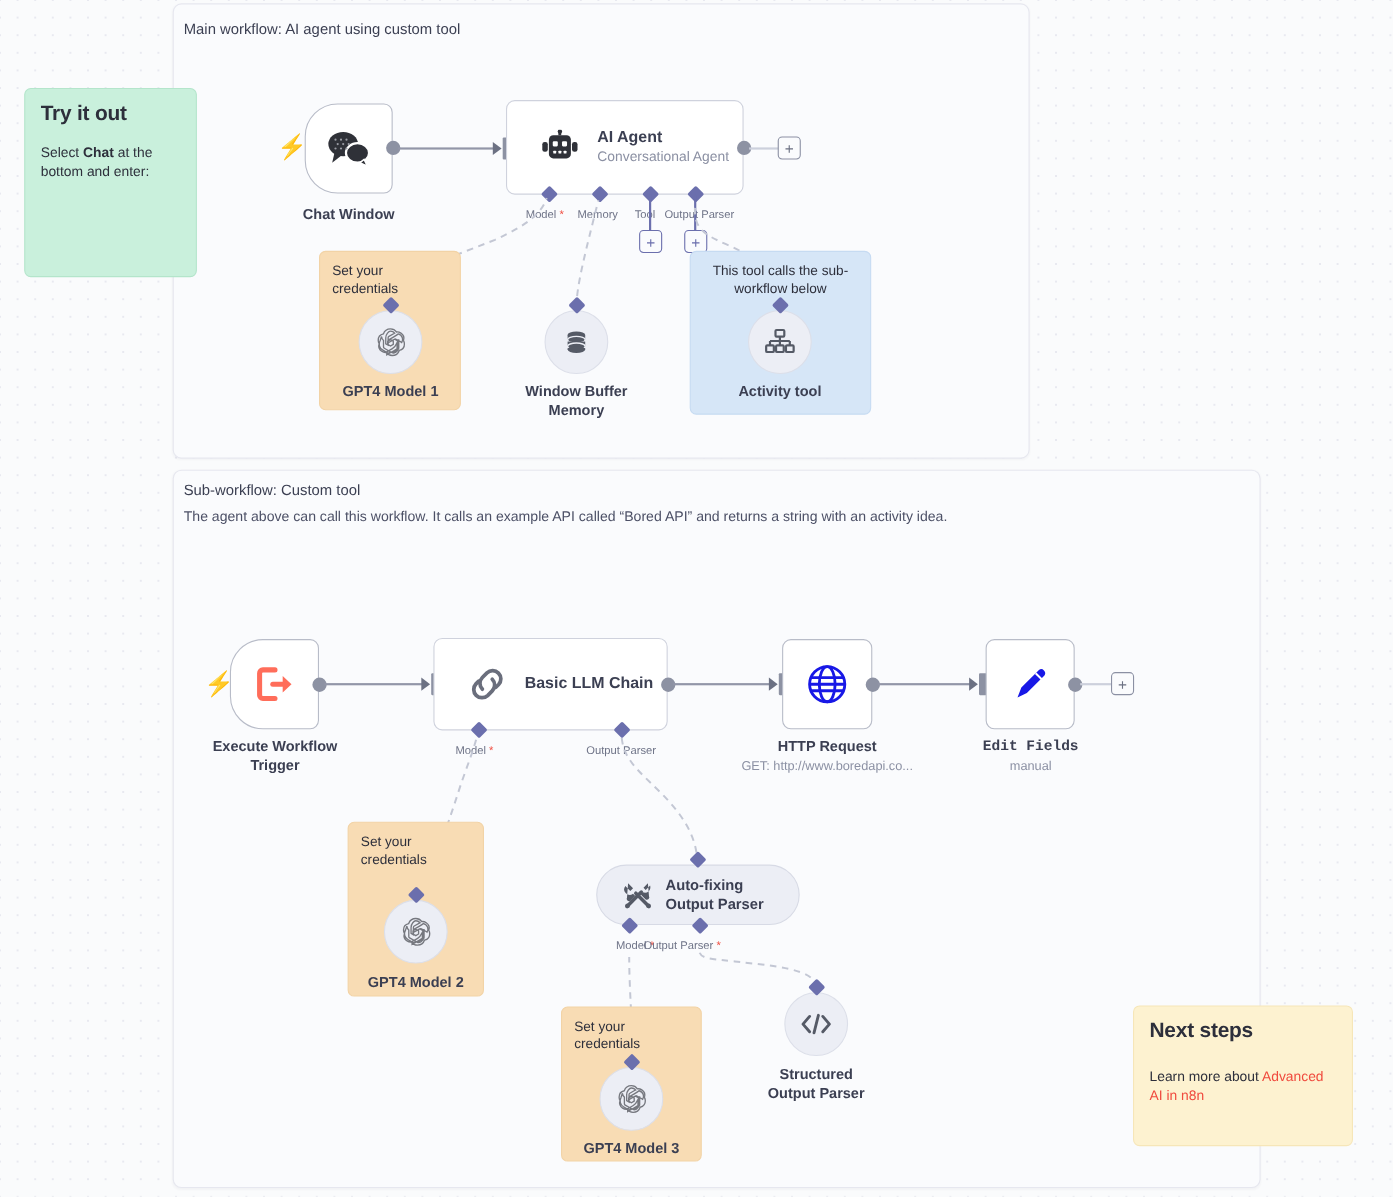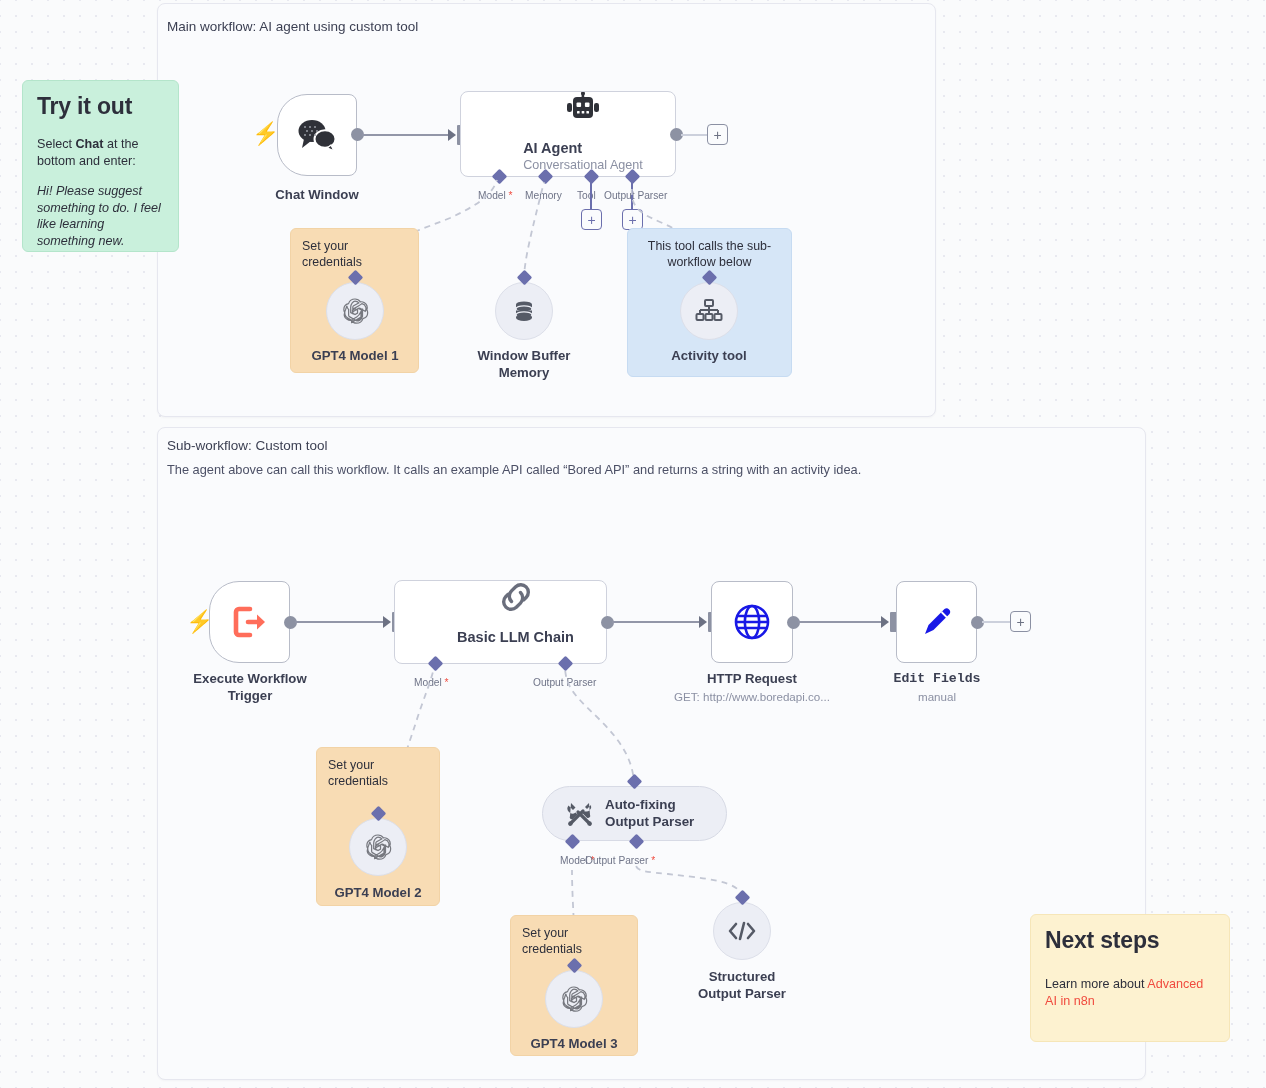--- a/index.html
+++ b/index.html
@@ -44,21 +44,21 @@
     white-space: nowrap;
   }
 
   
   .sticky {
     position: absolute;
     border-radius: 6px;
     padding: 12px 14px;
   }
   .sticky-title {
-    font-size: 23px;
+    font-size: 19px;
     font-weight: 700;
     color: #2d2f3b;
     letter-spacing: -0.2px;
     margin-bottom: 16px;
   }
   .sticky-body {
     font-size: 12.6px;
     line-height: 1.32;
     color: #2d2f3b;
   }
@@ -124,21 +124,20 @@
   
   .node-wide {
     position: absolute;
     background: #fff;
     border: 1px solid #cfd2dd;
     border-radius: 8px;
     display: flex;
     align-items: center;
     padding-left: 30px;
     gap: 16px;
-    flex-direction: column;
   }
   .wide-text .t1 {
     font-size: 14.5px; font-weight: 700; color: #3b3f52; line-height: 1.2;
   }
   .wide-text .t2 {
     font-size: 12.6px; color: #8b90a3; line-height: 1.35;
   }
 
   
   .node-circle {
@@ -218,21 +217,20 @@
 
 <div class="panel-title" style="left:167px; top:19px;">Main workflow: AI agent using custom tool</div>
 
 <div class="panel-title" style="left:167px; top:438px;">Sub-workflow: Custom tool</div>
 <div class="panel-desc" style="left:167px; top:462px;">The agent above can call this workflow. It calls an example API called “Bored API” and returns a string with an activity idea.</div>
 
 <div class="sticky" id="sticky-try">
   <div class="sticky-title">Try it out</div>
   <div class="sticky-body">
     <span>Select </span><b>Chat</b><span> at the bottom and enter:</span>
-    <span class="ital">Hi! Please suggest something to do. I feel like learning something new.</span>
   </div>
 </div>
 
 <div class="sticky" id="sticky-next">
   <div class="sticky-title">Next steps</div>
   <div class="sticky-body">
     <span>Learn more about </span><a class="link-accent" href="#" style="text-decoration:none;">Advanced AI in n8n</a>
   </div>
 </div>
 

